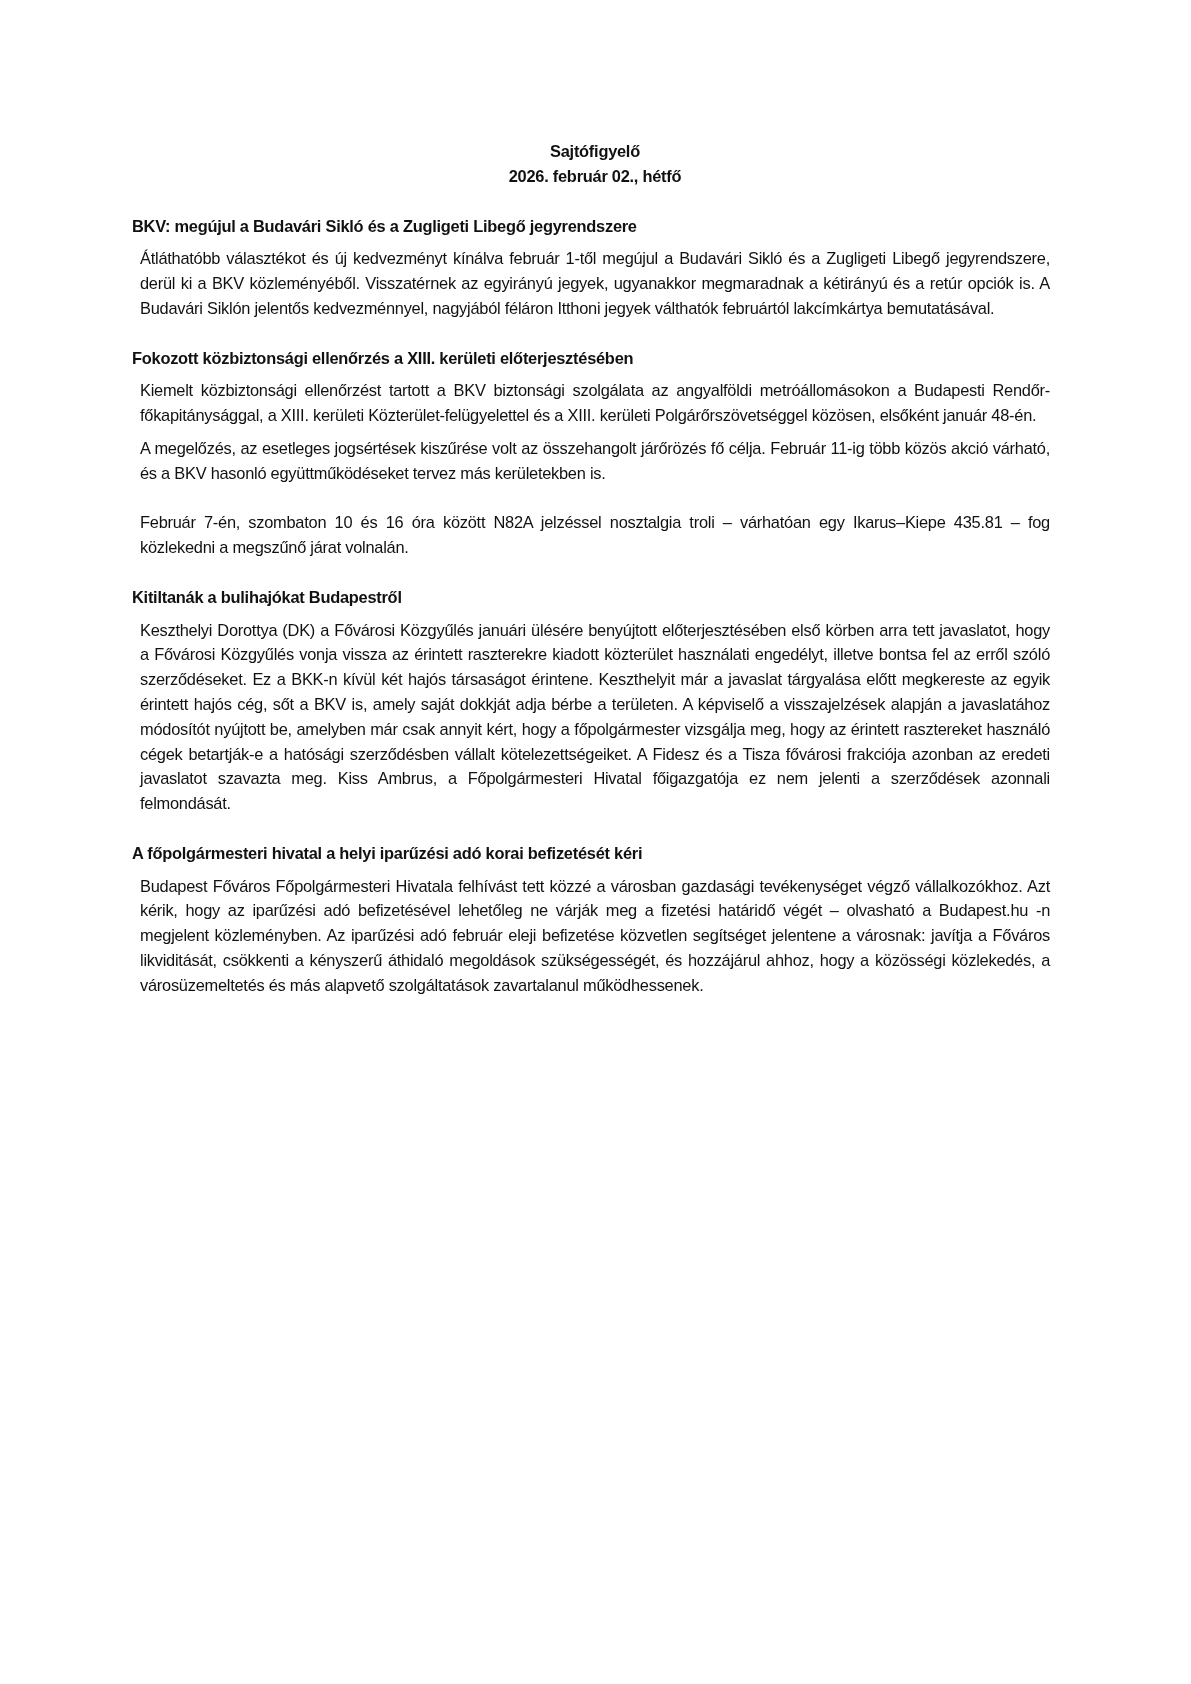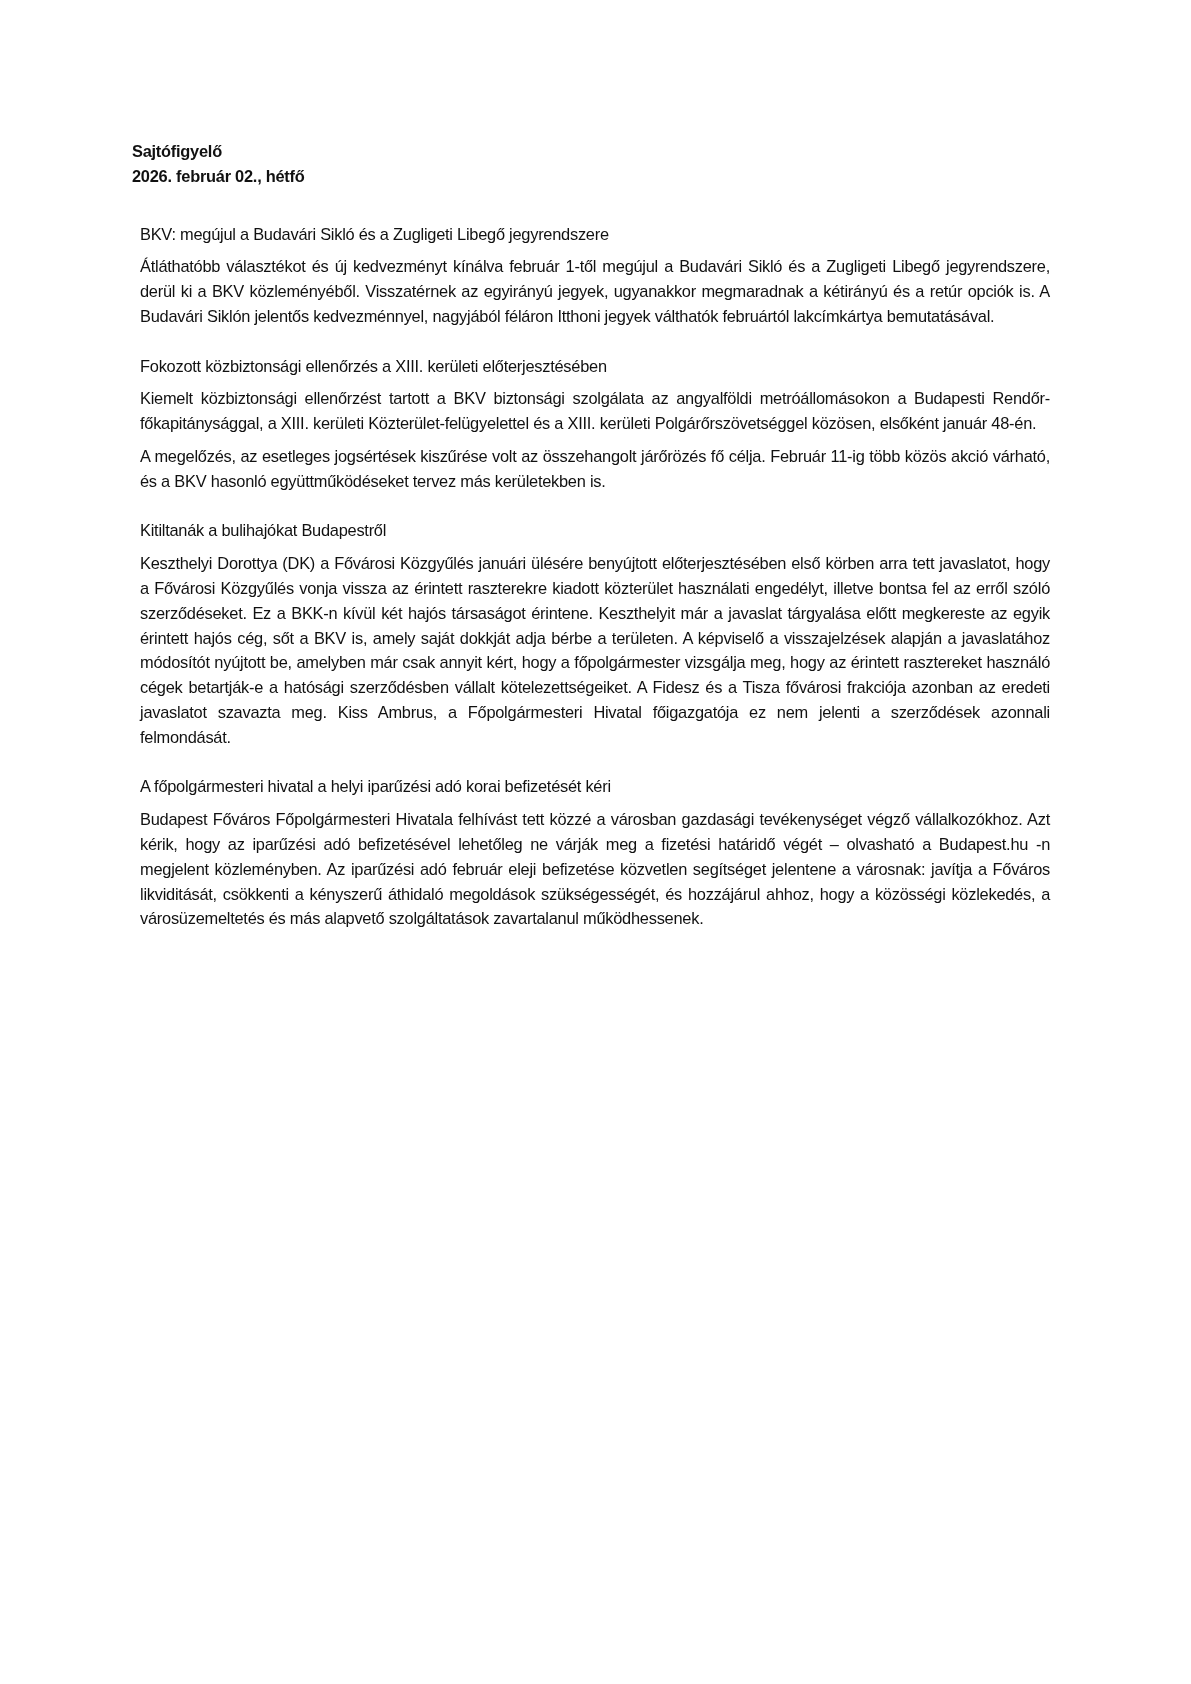--- a/index.html
+++ b/index.html
@@ -3,24 +3,24 @@
 <meta charset="utf-8">
 <style>
   html, body { margin: 0; padding: 0; background: #ffffff; }
   body { width: 1191px; height: 1684px; position: relative; overflow: hidden; }
   .page {
     position: absolute; left: 132px; top: 139px; width: 926px;
     font-family: "Liberation Sans", sans-serif;
     font-size: 16.4px; line-height: 24.8px; color: #111111;
     letter-spacing: -0.25px;
   }
-  .hdr { text-align: left; font-weight: bold; }
+  .hdr { text-align: center; font-weight: bold; }
   .gap-after-hdr { height: 25px; }
   .article { margin-bottom: 24.8px; }
-  .article h2 { margin: 8px; font-size: 16.4px; font-weight: normal; line-height: 24.8px; }
+  .article h2 { margin: 0; font-size: 16.4px; font-weight: bold; line-height: 24.8px; }
   .article p { margin: 8px; text-align: justify; }
 </style>
 </head>
 <body>
 
 <div class="page">
   <div class="hdr">Sajtófigyelő</div>
   <div class="hdr">2026. február 02., hétfő</div>
   <div class="gap-after-hdr"></div>
 
@@ -29,20 +29,21 @@
     <p>Átláthatóbb választékot és új kedvezményt kínálva február 1-től megújul a Budavári Sikló és a Zugligeti Libegő jegyrendszere, derül ki a BKV közleményéből. Visszatérnek az egyirányú jegyek, ugyanakkor megmaradnak a kétirányú és a retúr opciók is. A Budavári Siklón jelentős kedvezménnyel, nagyjából féláron Itthoni jegyek válthatók februártól lakcímkártya bemutatásával.</p>
   </div>
 
   <div class="article">
     <h2>Fokozott közbiztonsági ellenőrzés a XIII. kerületi előterjesztésében</h2>
     <p>Kiemelt közbiztonsági ellenőrzést tartott a BKV biztonsági szolgálata az angyalföldi metróállomásokon a Budapesti Rendőr-főkapitánysággal, a XIII. kerületi Közterület-felügyelettel és a XIII. kerületi Polgárőrszövetséggel közösen, elsőként január 48-én.</p>
     <p>A megelőzés, az esetleges jogsértések kiszűrése volt az összehangolt járőrözés fő célja. Február 11-ig több közös akció várható, és a BKV hasonló együttműködéseket tervez más kerületekben is.</p>
   </div>
 
   <div class="article">
+    <p>Február 7-én, szombaton 10 és 16 óra között N82A jelzéssel nosztalgia troli – várhatóan egy Ikarus–Kiepe 435.81 – fog közlekedni a megszűnő járat volnalán.</p>
   </div>
 
   <div class="article">
     <h2>Kitiltanák a bulihajókat Budapestről</h2>
     <p>Keszthelyi Dorottya (DK) a Fővárosi Közgyűlés januári ülésére benyújtott előterjesztésében első körben arra tett javaslatot, hogy a Fővárosi Közgyűlés vonja vissza az érintett raszterekre kiadott közterület használati engedélyt, illetve bontsa fel az erről szóló szerződéseket. Ez a BKK-n kívül két hajós társaságot érintene. Keszthelyit már a javaslat tárgyalása előtt megkereste az egyik érintett hajós cég, sőt a BKV is, amely saját dokkját adja bérbe a területen. A képviselő a visszajelzések alapján a javaslatához módosítót nyújtott be, amelyben már csak annyit kért, hogy a főpolgármester vizsgálja meg, hogy az érintett rasztereket használó cégek betartják-e a hatósági szerződésben vállalt kötelezettségeiket. A Fidesz és a Tisza fővárosi frakciója azonban az eredeti javaslatot szavazta meg. Kiss Ambrus, a Főpolgármesteri Hivatal főigazgatója ez nem jelenti a szerződések azonnali felmondását.</p>
   </div>
 
   <div class="article">
     <h2>A főpolgármesteri hivatal a helyi iparűzési adó korai befizetését kéri</h2>
     <p>Budapest Főváros Főpolgármesteri Hivatala felhívást tett közzé a városban gazdasági tevékenységet végző vállalkozókhoz. Azt kérik, hogy az iparűzési adó befizetésével lehetőleg ne várják meg a fizetési határidő végét – olvasható a Budapest.hu -n megjelent közleményben. Az iparűzési adó február eleji befizetése közvetlen segítséget jelentene a városnak: javítja a Főváros likviditását, csökkenti a kényszerű áthidaló megoldások szükségességét, és hozzájárul ahhoz, hogy a közösségi közlekedés, a városüzemeltetés és más alapvető szolgáltatások zavartalanul működhessenek.</p>

